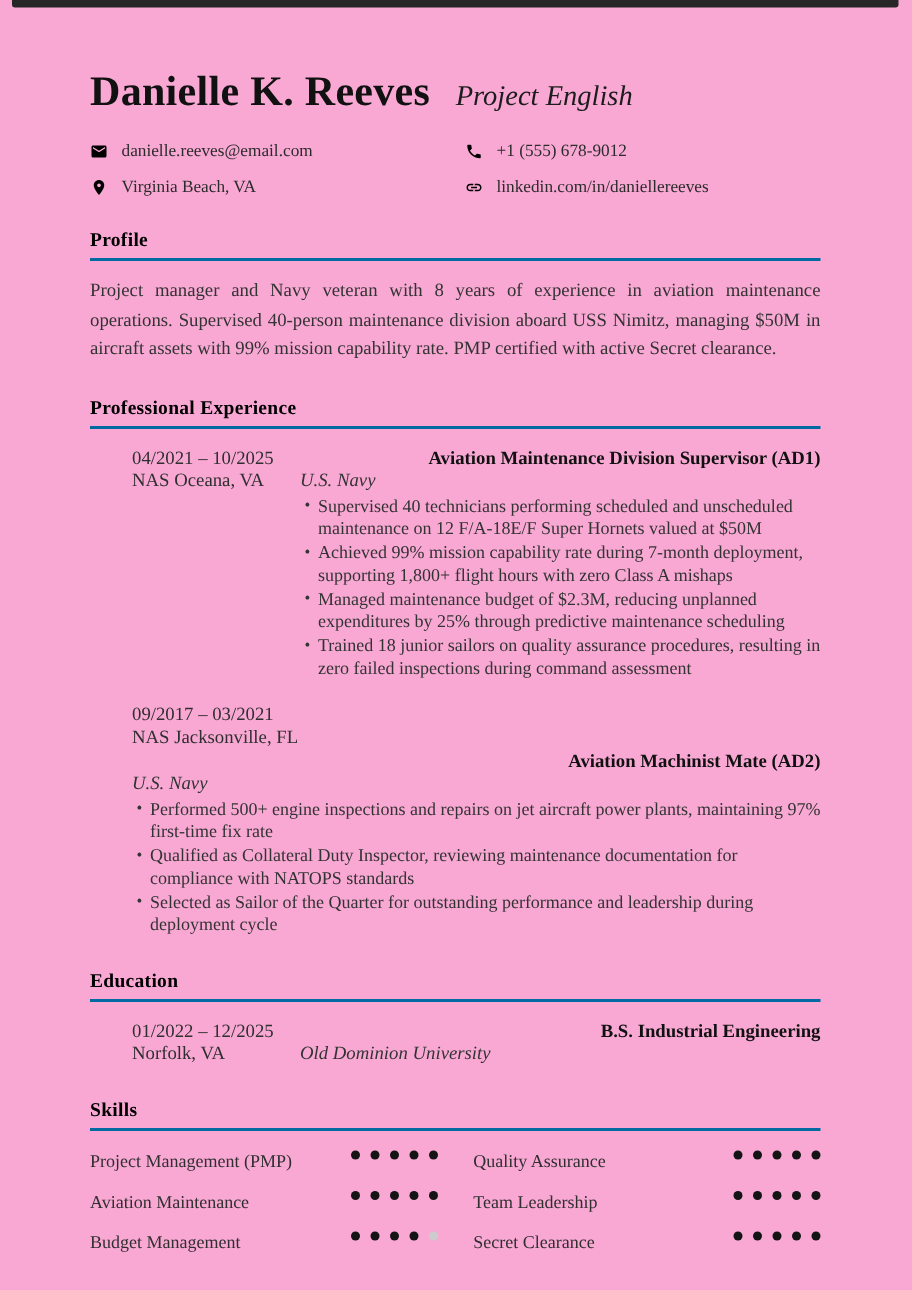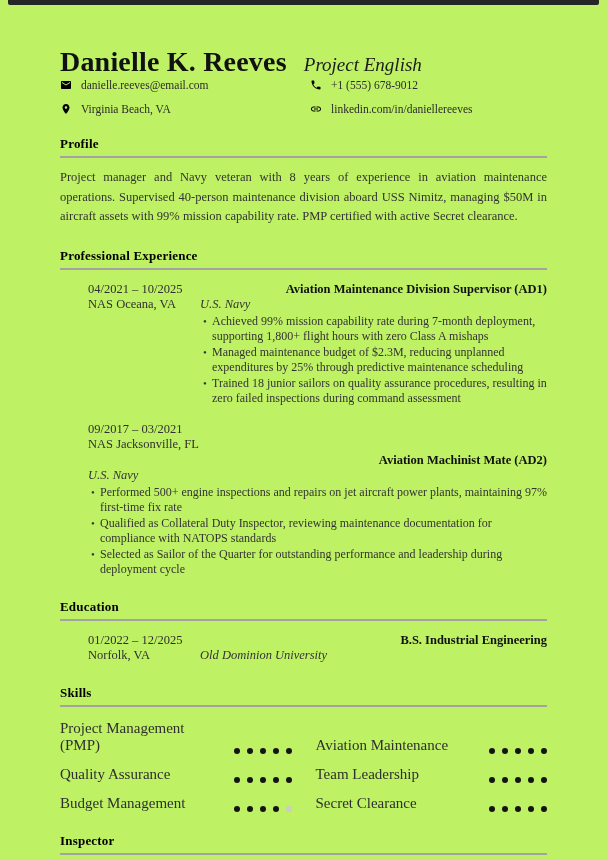--- a/index.html
+++ b/index.html
@@ -1,58 +1,58 @@
 <!DOCTYPE html>
 <html><head>
 <meta charset="utf-8">
 <style>
   html,body { margin:0; padding:0; background:#ffffff; }
   .page {
     position:relative;
     width:608px; height:860px;
-    background:#bef264;
+    background:#f9a8d4;
     box-sizing:border-box;
     padding:46px 61px 0 60px;
     font-family:"Liberation Serif","DejaVu Serif",serif;
     color:#333333;
     overflow:hidden;
   }
   .top-bar {
     position:absolute; top:0; left:8px; right:9px; height:5px;
     background:#262626; border-radius:0 0 2px 2px;
   }
   
   .header-row { display:flex; align-items:baseline; gap:17px; }
   .name { margin:0; font-size:28px; font-weight:700; color:#111111; letter-spacing:0.2px; line-height:1.15; }
   .title { font-style:italic; font-size:19px; color:#1c1c1c; }
   
   .contact-grid {
     display:grid; grid-template-columns:250px 1fr;
-    row-gap:12px; margin-top:1px; font-size:11.5px; color:#2b2b2b;
+    row-gap:12px; margin-top:17px; font-size:11.5px; color:#2b2b2b;
   }
   .contact-item { display:flex; align-items:center; gap:9px; }
   .cicon { width:12px; height:12px; display:inline-flex; align-items:center; justify-content:center; flex-shrink:0; }
   .cicon svg { width:12px; height:12px; display:block; fill:#000; }
   
   .section { margin-top:21px; }
-  .section-head { font-size:13px; font-weight:700; color:#000; padding-bottom:4px; border-bottom:2px solid #a3a3a3; letter-spacing:0.2px; }
+  .section-head { font-size:13px; font-weight:700; color:#000; padding-bottom:4px; border-bottom:2px solid #0369a1; letter-spacing:0.2px; }
   .profile-text { margin:10px 0 0 0; font-size:12.5px; line-height:19.5px; text-align:justify; color:#333; }
   
   .entry { display:flex; margin-top:12px;margin-left:28px; }
   .entry + .entry { margin-top:15px;flex-direction:column; }
   .entry-left { width:112px; flex-shrink:0; font-size:12.5px; line-height:15.5px; color:#2f2f2f; }
   .entry-right { flex:1; font-size:12.5px; line-height:15.5px; }
   .entry-title { font-weight:700; color:#111;text-align:right; }
   .entry-org { font-style:italic; color:#333; }
   ul.bullets { margin:1px 0 0 0; padding:0 0 0 12px; list-style:none; }
   ul.bullets li { position:relative; font-size:12px; line-height:15.5px; color:#333; }
   ul.bullets li::before { content:"•"; position:absolute; left:-9px; font-size:11px; }
   
   .skills-grid { display:grid; grid-template-columns:1fr 1fr; column-gap:24px; row-gap:12px; margin-top:13px; }
-  .skill { display:flex; justify-content:space-between; align-items:flex-end; font-size:15px; color:#2f2f2f; }
+  .skill { display:flex; justify-content:space-between; align-items:flex-start; font-size:12px; color:#2f2f2f; }
   .skill-dots { display:flex; align-items:center; }
   .dot { width:6px; height:6px; border-radius:50%; background:#cccccc; margin-left:7px; }
   .dot.filled { background:#141414; }
   
   ul.lang-list { margin:10px 0 0 0; padding:0 0 0 12px; list-style:none; }
   ul.lang-list li { position:relative; font-size:12px; line-height:15.5px; color:#333; }
   ul.lang-list li::before { content:"•"; position:absolute; left:-10px; font-size:11px; }
 </style>
 </head>
 <body>
@@ -110,20 +110,21 @@
 
     <div class="entry">
       <div class="entry-left">
         <div>04/2021 – 10/2025</div>
         <div>NAS Oceana, VA</div>
       </div>
       <div class="entry-right">
         <div class="entry-title">Aviation Maintenance Division Supervisor (AD1)</div>
         <div class="entry-org">U.S. Navy</div>
         <ul class="bullets">
+          <li>Supervised 40 technicians performing scheduled and unscheduled maintenance on 12 F/A-18E/F Super Hornets valued at $50M</li>
           <li>Achieved 99% mission capability rate during 7-month deployment, supporting 1,800+ flight hours with zero Class A mishaps</li>
           <li>Managed maintenance budget of $2.3M, reducing unplanned expenditures by 25% through predictive maintenance scheduling</li>
           <li>Trained 18 junior sailors on quality assurance procedures, resulting in zero failed inspections during command assessment</li>
         </ul>
       </div>
     </div>
 
     <div class="entry">
       <div class="entry-left">
         <div>09/2017 – 03/2021</div>
@@ -162,31 +163,31 @@
         <span class="skill-label">Project Management (PMP)</span>
         <span class="skill-dots">
             <span class="dot filled"></span>
             <span class="dot filled"></span>
             <span class="dot filled"></span>
             <span class="dot filled"></span>
             <span class="dot filled"></span>
           </span>
       </div>
       <div class="skill">
+        <span class="skill-label">Quality Assurance</span>
+        <span class="skill-dots">
+            <span class="dot filled"></span>
+            <span class="dot filled"></span>
+            <span class="dot filled"></span>
+            <span class="dot filled"></span>
+            <span class="dot filled"></span>
+          </span>
+      </div>
+      <div class="skill">
         <span class="skill-label">Aviation Maintenance</span>
-        <span class="skill-dots">
-            <span class="dot filled"></span>
-            <span class="dot filled"></span>
-            <span class="dot filled"></span>
-            <span class="dot filled"></span>
-            <span class="dot filled"></span>
-          </span>
-      </div>
-      <div class="skill">
-        <span class="skill-label">Quality Assurance</span>
         <span class="skill-dots">
             <span class="dot filled"></span>
             <span class="dot filled"></span>
             <span class="dot filled"></span>
             <span class="dot filled"></span>
             <span class="dot filled"></span>
           </span>
       </div>
       <div class="skill">
         <span class="skill-label">Team Leadership</span>

